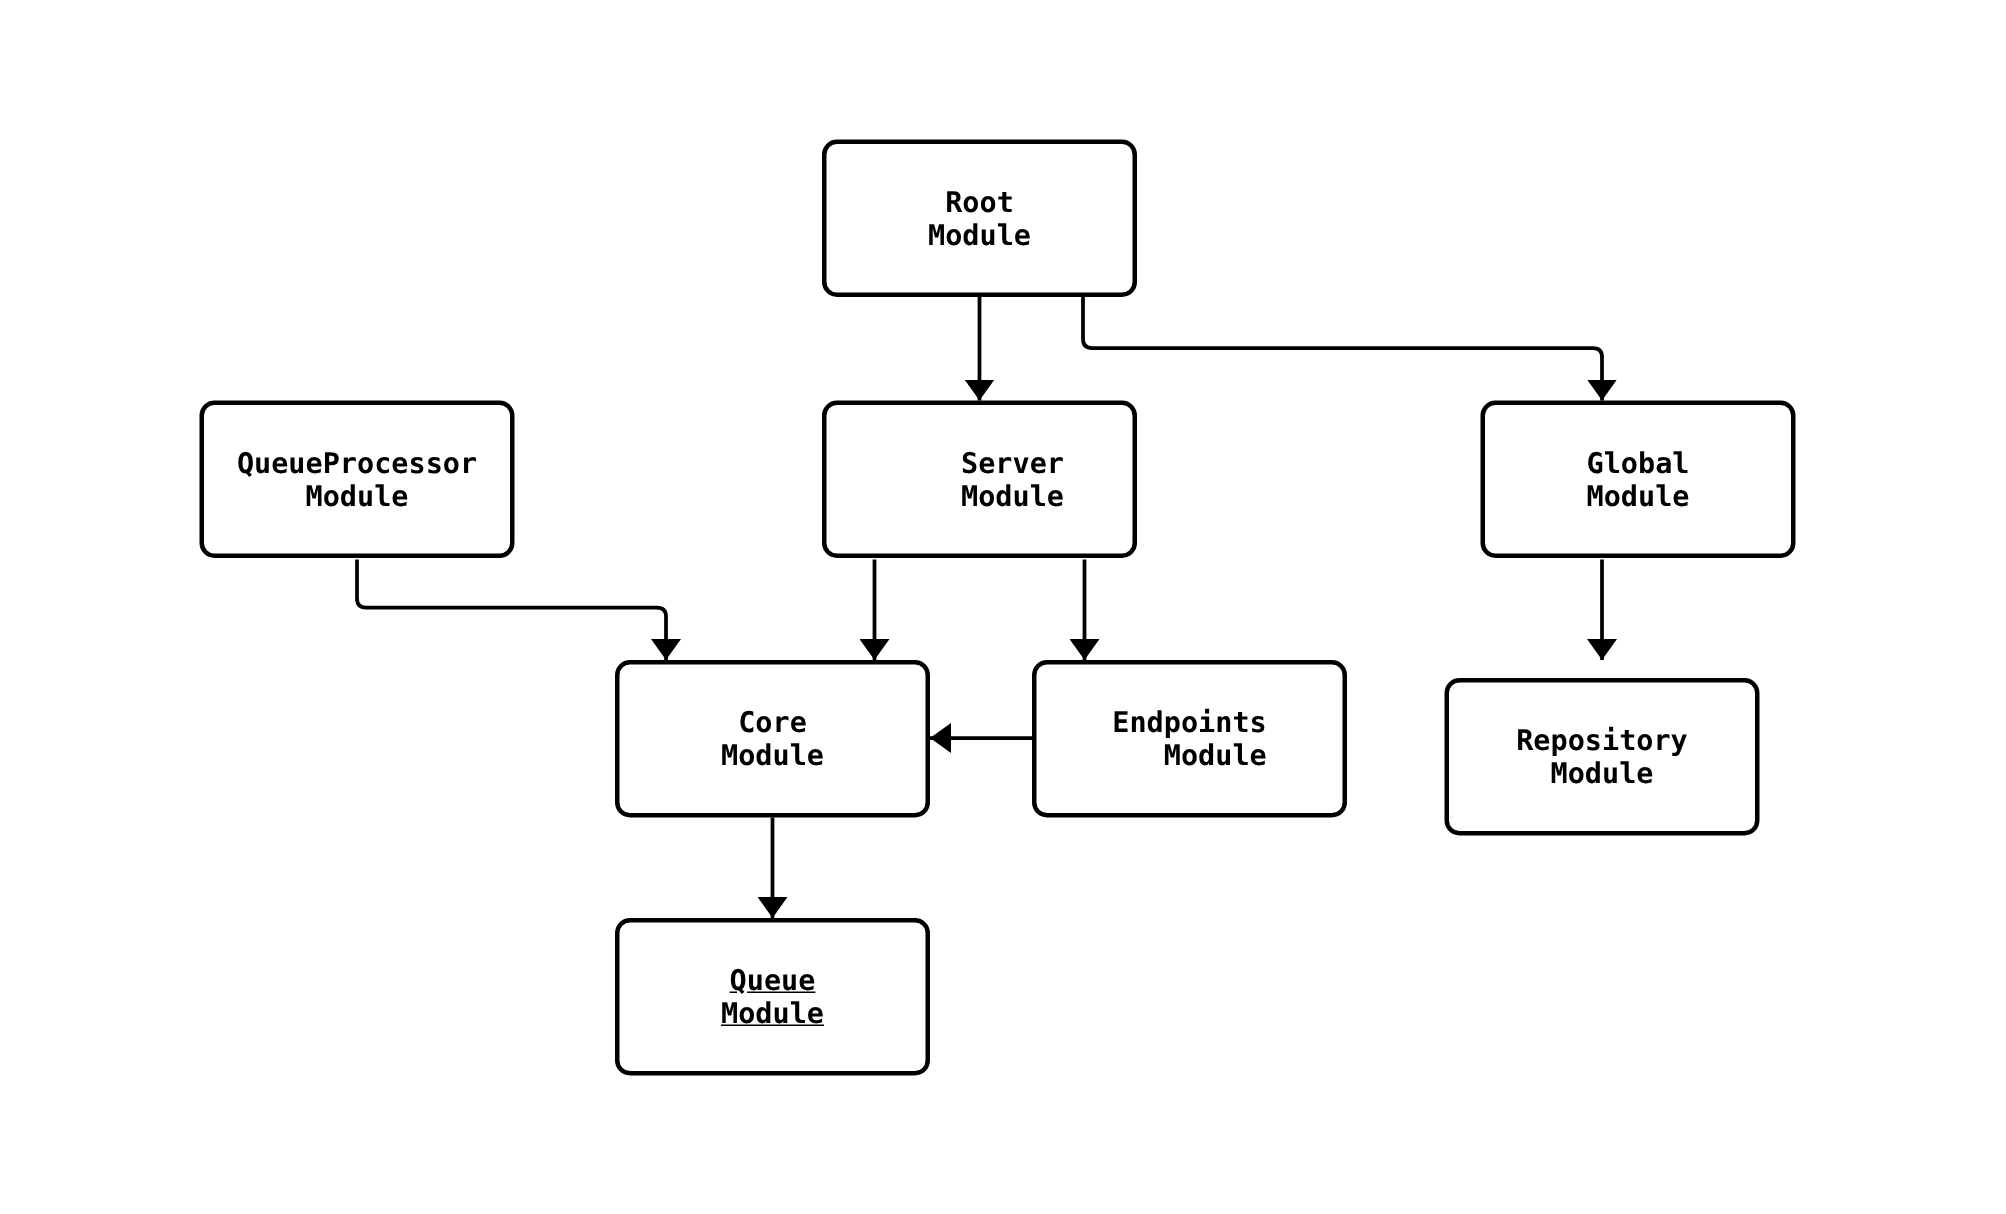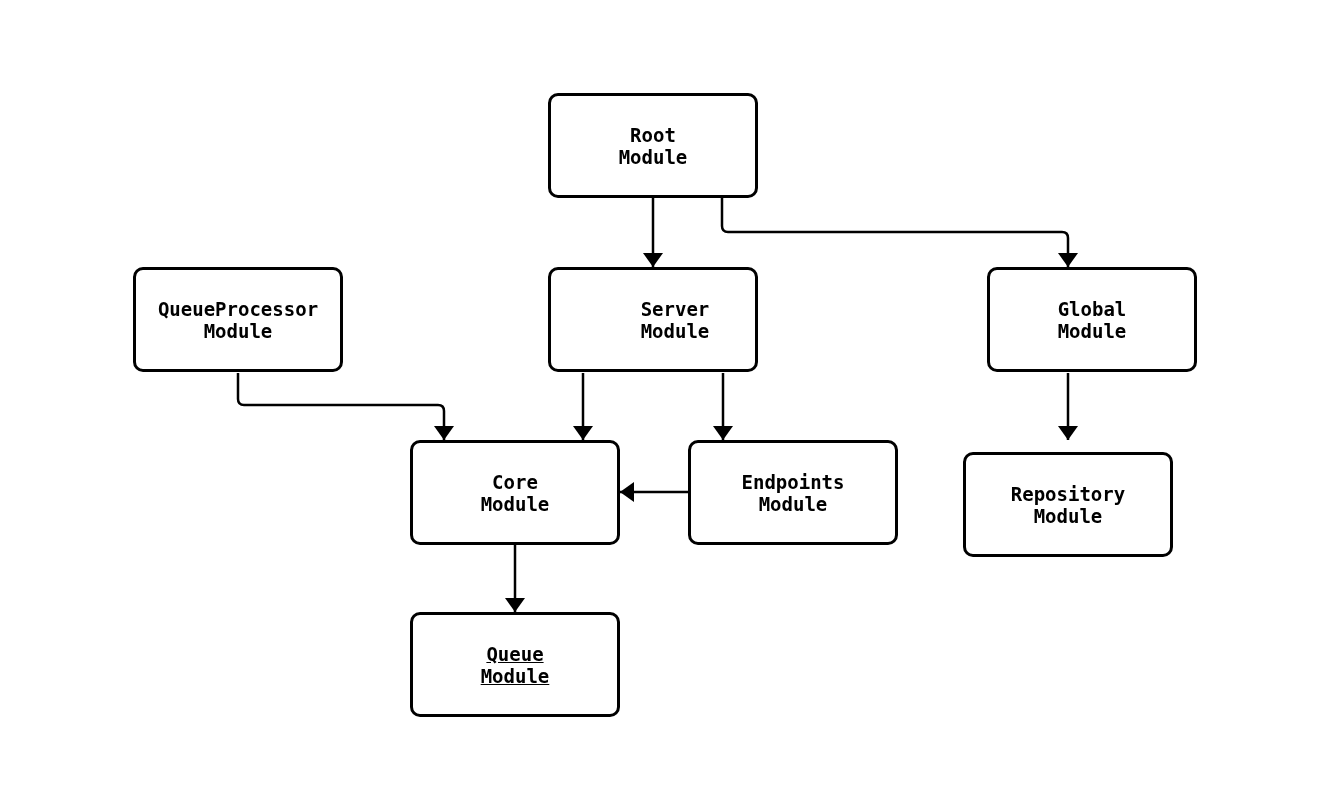--- a/index.html
+++ b/index.html
@@ -42,21 +42,21 @@
     font-weight: 700;
     font-size: 19px;
     line-height: 22px;
     color: #000000;
   }
   .node-root          { left: 548px;  top: 93px;  }
   .node-queueprocessor{ left: 133px;  top: 267px; }
   .node-server        { left: 548px;  top: 267px; padding-left: 44px; }
   .node-global        { left: 963px;  top: 267px; margin-left: 24px; }
   .node-core          { left: 410px;  top: 440px; text-align: center; }
-  .node-endpoints     { left: 688px;  top: 440px; }
+  .node-endpoints     { left: 688px;  top: 440px; text-align: right; }
   .node-repository    { left: 963px;  top: 452px; }
   .node-queue         { left: 410px;  top: 612px; text-decoration: underline; }
   .edge {
     fill: none;
     stroke: #000000;
     stroke-width: 2.5px;
   }
 </style>
 </head>
 <body>

